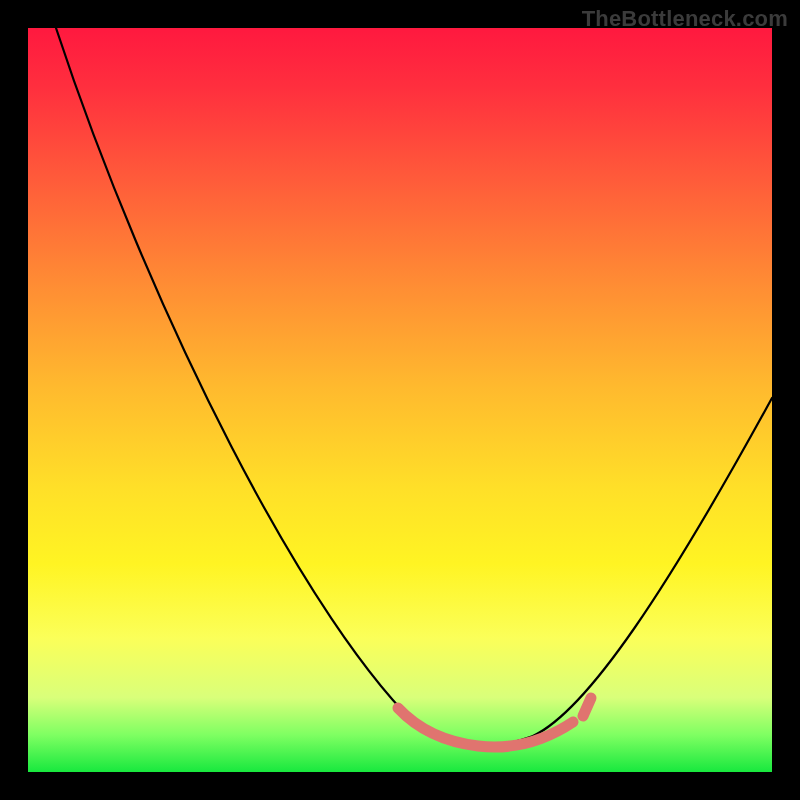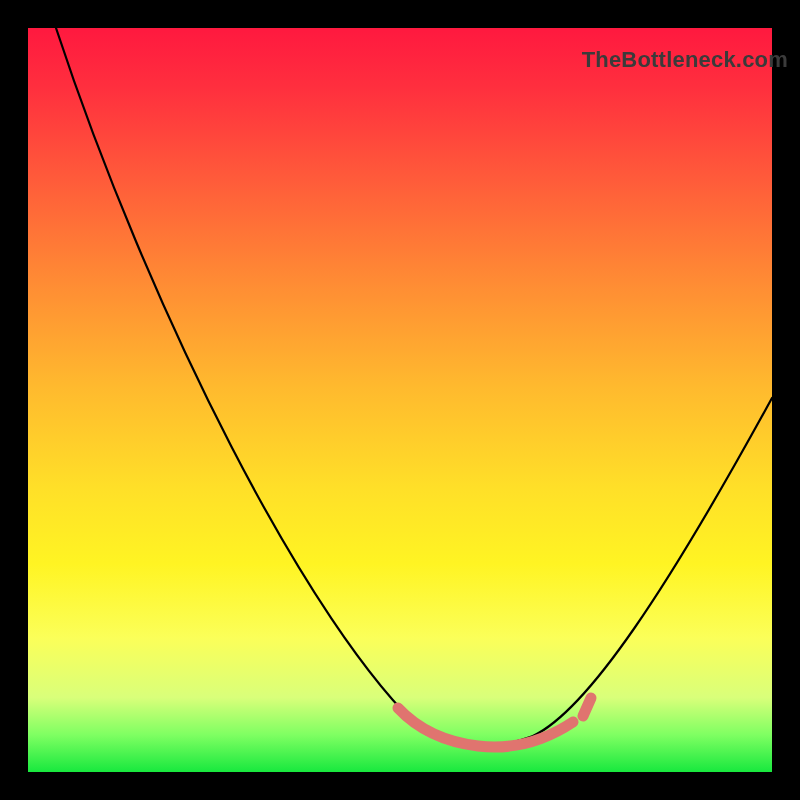--- a/index.html
+++ b/index.html
@@ -19,21 +19,20 @@
   }
   .watermark {
     position: absolute;
     top: 6px;
     right: 12px;
     color: #3b3b3b;
     font-size: 22px;
     font-weight: 600;
     letter-spacing: 0.2px;
     z-index: 10;
-    margin-top: 41px;
   }
   .plot-area {
     position: absolute;
     left: 28px;
     top: 28px;
     width: 744px;
     height: 744px;
     
     background: linear-gradient(
       to bottom,

